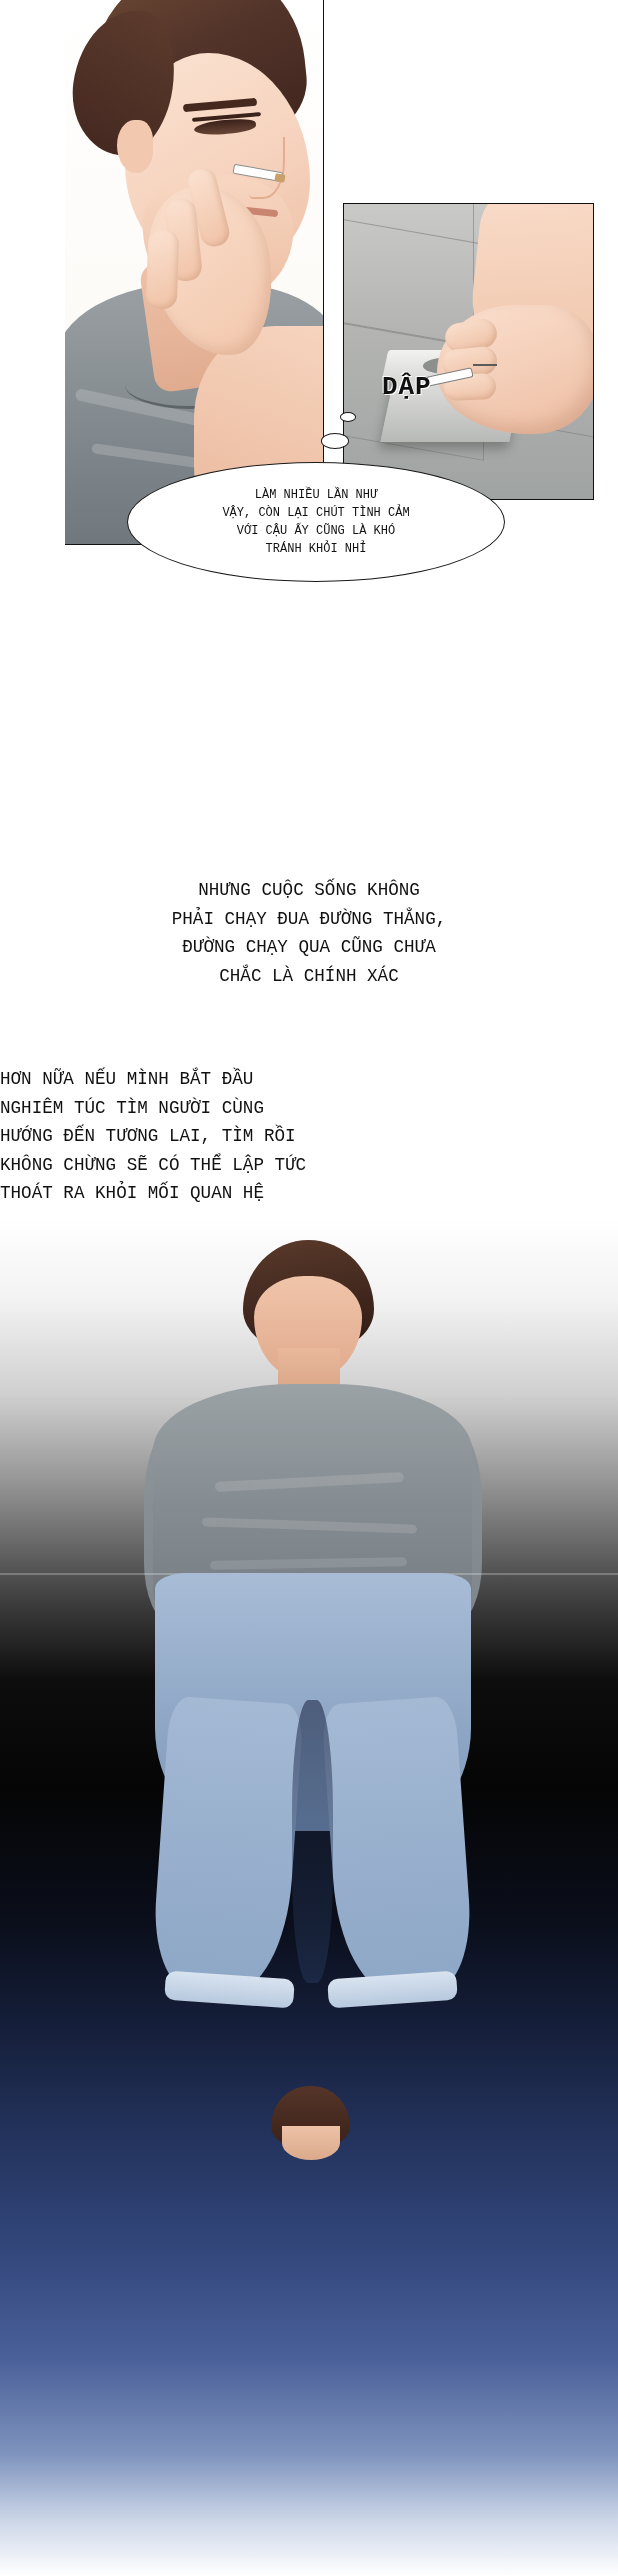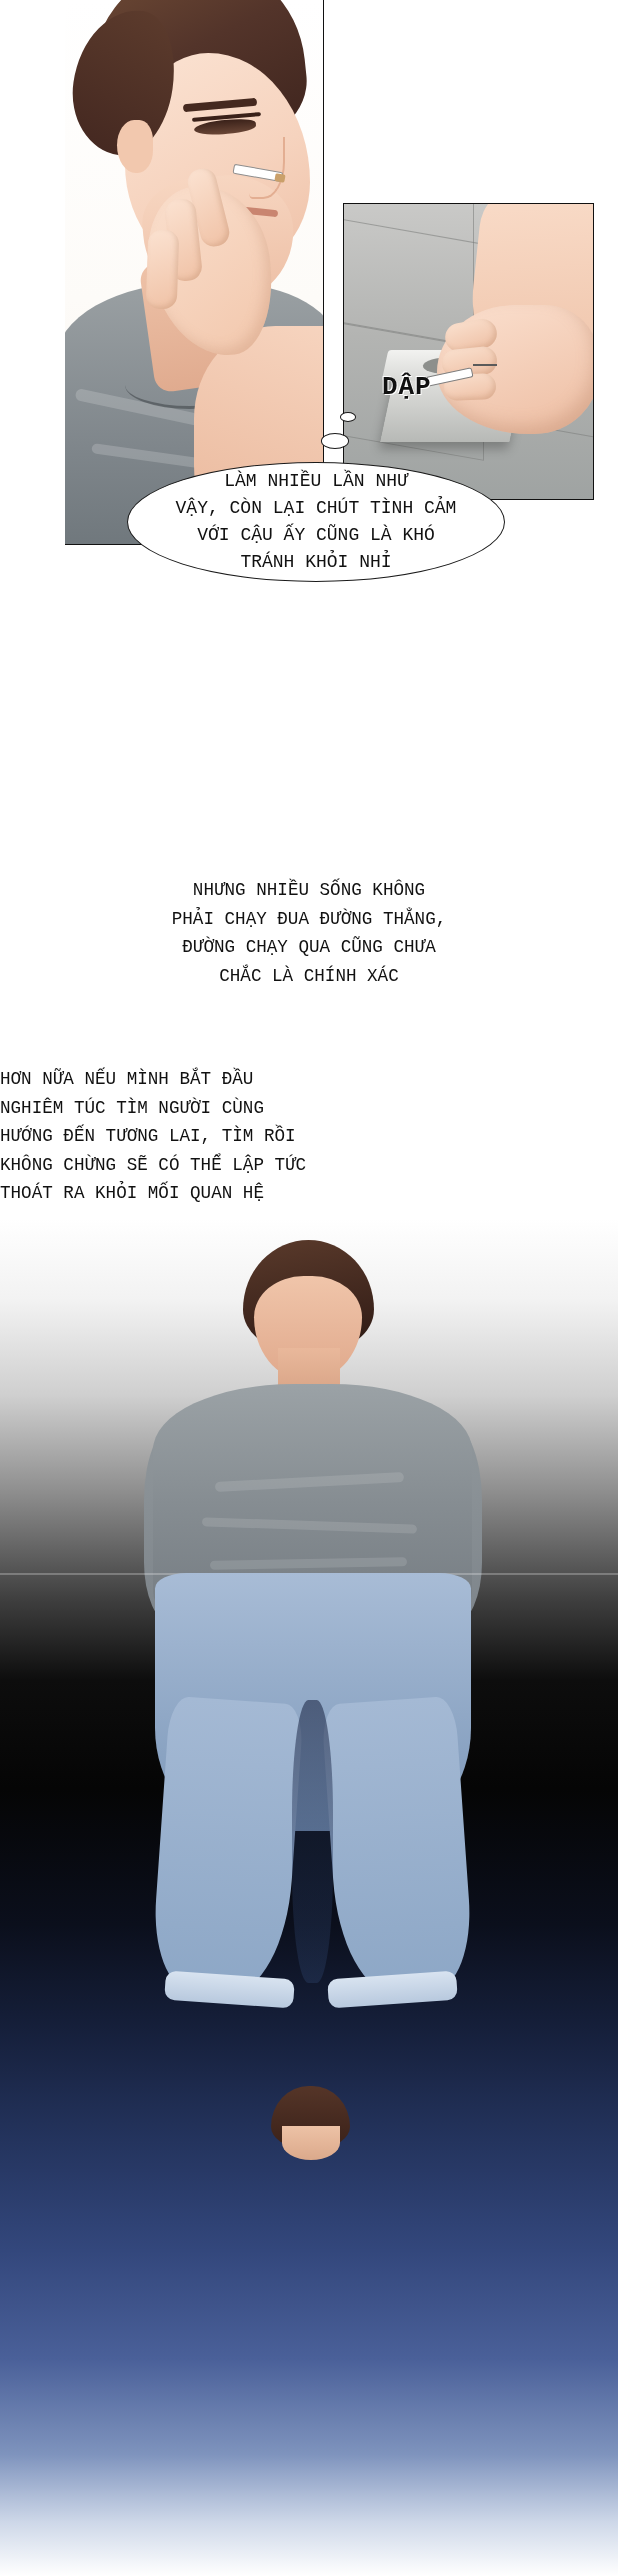--- a/index.html
+++ b/index.html
@@ -287,21 +287,21 @@
     border: 1.7px solid #1a1a1a;
     border-radius: 50%;
     display: flex;
     align-items: center;
     justify-content: center;
     text-align: center;
     box-sizing: border-box;
     padding: 0 39px;
   }
   .bubble-text {
-    font-size: 18px;
+    font-size: 12px;
     line-height: 1.5;
     color: #111;
     white-space: pre-line;
   }
   .bubble-tail1 {
     position: absolute;
     left: 321px;
     top: 433px;
     width: 26px;
     height: 13.7px;
@@ -537,21 +537,21 @@
 
   <div class="bubble-tail2"></div>
   <div class="bubble-tail1"></div>
   <div class="bubble">
     <div class="bubble-text">LÀM NHIỀU LẦN NHƯ
 VẬY, CÒN LẠI CHÚT TÌNH CẢM
 VỚI CẬU ẤY CŨNG LÀ KHÓ
 TRÁNH KHỎI NHỈ</div>
   </div>
 
-  <div class="narr narr-1">NHƯNG NHIỀU SỐNG KHÔNG
+  <div class="narr narr-1">NHƯNG CUỘC SỐNG KHÔNG
 PHẢI CHẠY ĐUA ĐƯỜNG THẲNG,
 ĐƯỜNG CHẠY QUA CŨNG CHƯA
 CHẮC LÀ CHÍNH XÁC</div>
   <div class="narr narr-2">HƠN NỮA NẾU MÌNH BẮT ĐẦU
 NGHIÊM TÚC TÌM NGƯỜI CÙNG
 HƯỚNG ĐẾN TƯƠNG LAI, TÌM RỒI
 KHÔNG CHỪNG SẼ CÓ THỂ LẬP TỨC
 THOÁT RA KHỎI MỐI QUAN HỆ</div>
 
   <div class="bottom">

